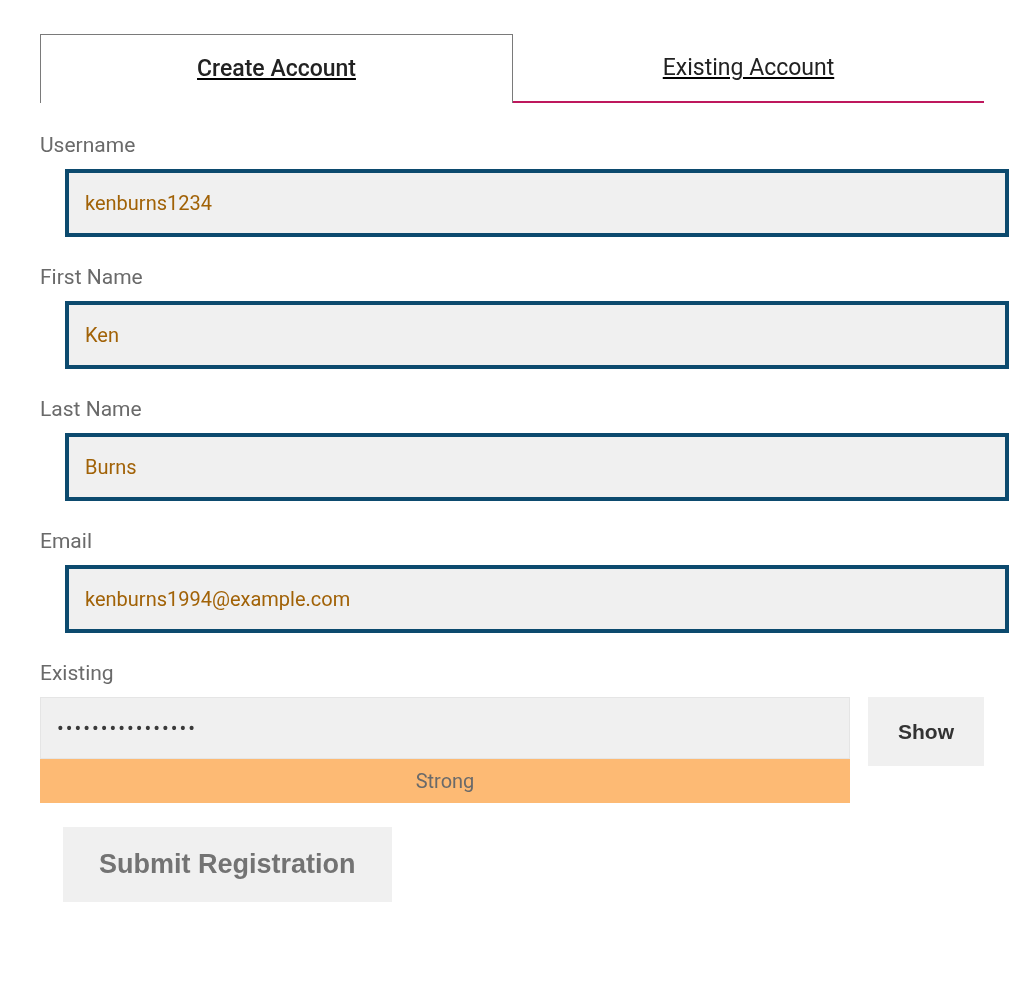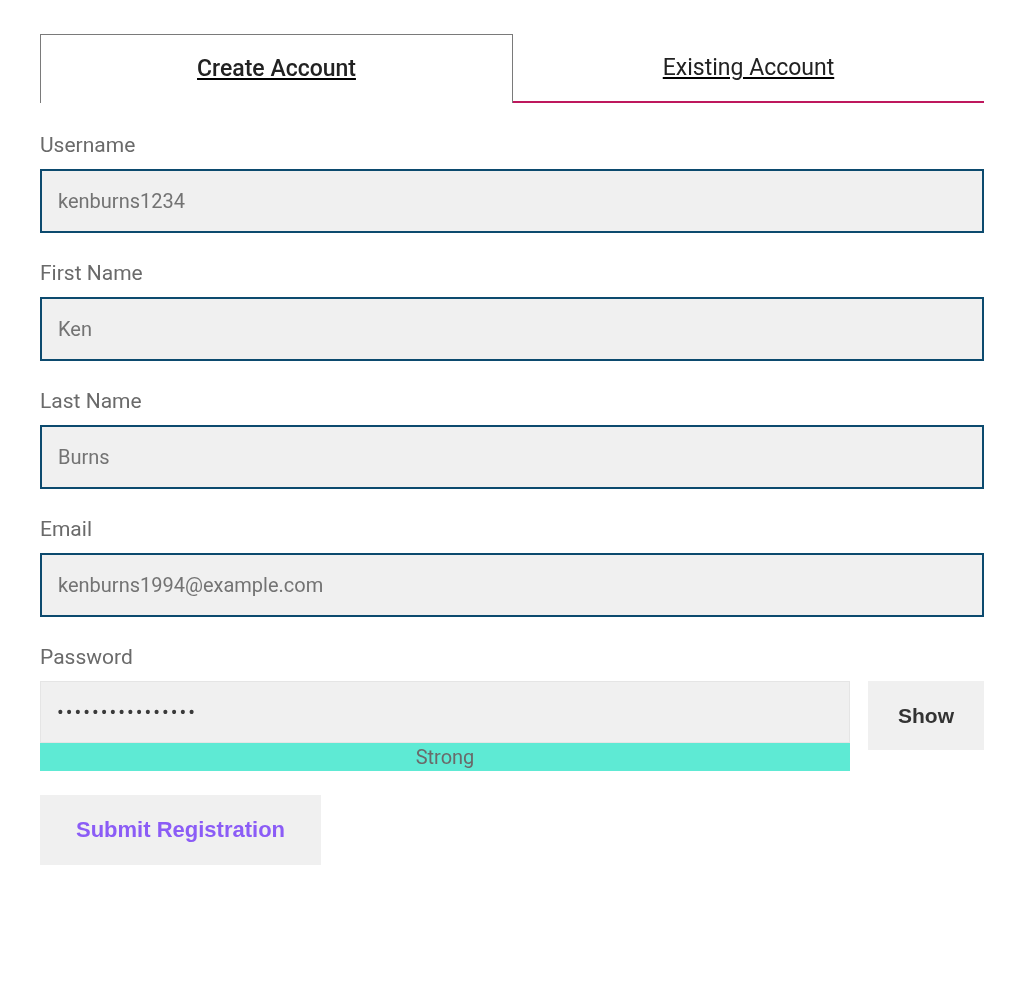--- a/index.html
+++ b/index.html
@@ -41,26 +41,27 @@
     }
     .field-label {
       display: block;
       font-size: 21px;
       color: #6a6a6a;
       margin-bottom: 12px;
     }
     .text-input {
       width: 100%;
       background: #f0f0f0;
-      border: 2px solid #0c4a6e;
+      border: 4px solid #0c4a6e;
       padding: 18px 16px;
       font-size: 20px;
-      color: #737373;
+      color: #a16207;
       font-family: inherit;
       outline: none;
+      margin-left: 25px;
     }
     .password-row {
       display: flex;
       gap: 18px;
       align-items: stretch;
     }
     .password-left {
       flex: 1;
       display: flex;
       flex-direction: column;
@@ -70,46 +71,47 @@
       background: #f0f0f0;
       border: 1px solid #e5e5e5;
       padding: 18px 16px;
       font-size: 20px;
       letter-spacing: 2px;
       color: #3a3a3a;
       font-family: inherit;
       outline: none;
     }
     .strength-bar {
-      background: #5eead4;
+      background: #fdba74;
       color: #6a6a6a;
       text-align: center;
       font-size: 20px;
-      padding: 2px 0;
+      padding: 10px 0;
       border-top: none;
     }
     .show-btn {
       background: #f0f0f0;
       border: none;
       padding: 0 30px;
       font-size: 21px;
       font-weight: 600;
       color: #333;
       cursor: pointer;
       height: 69px;
     }
     .submit-btn {
       margin-top: 24px;
       background: #f0f0f0;
       border: none;
       padding: 22px 36px;
-      font-size: 22px;
+      font-size: 27px;
       font-weight: 700;
-      color: #8b5cf6;
+      color: #737373;
       cursor: pointer;
+      margin-left: 23px;
     }
   </style>
 </head>
 <body>
 
 <div class="tabs">
   <div class="tab active">Create Account</div>
   <div class="tab">Existing Account</div>
 </div>
 
@@ -129,21 +131,21 @@
     <label class="field-label">Last Name</label>
     <input type="text" class="text-input" value="Burns" style="">
   </div>
 
   <div class="field">
     <label class="field-label">Email</label>
     <input type="text" class="text-input" value="kenburns1994@example.com" style="">
   </div>
 
   <div class="field" style="margin-bottom:0;">
-    <label class="field-label">Password</label>
+    <label class="field-label">Existing</label>
     <div class="password-row">
       <div class="password-left">
         <input type="text" class="password-input" value="••••••••••••••••" style="">
         <div class="strength-bar">Strong</div>
       </div>
       <button type="button" class="show-btn">Show</button>
     </div>
   </div>
 
   <button type="button" class="submit-btn">Submit Registration</button>

